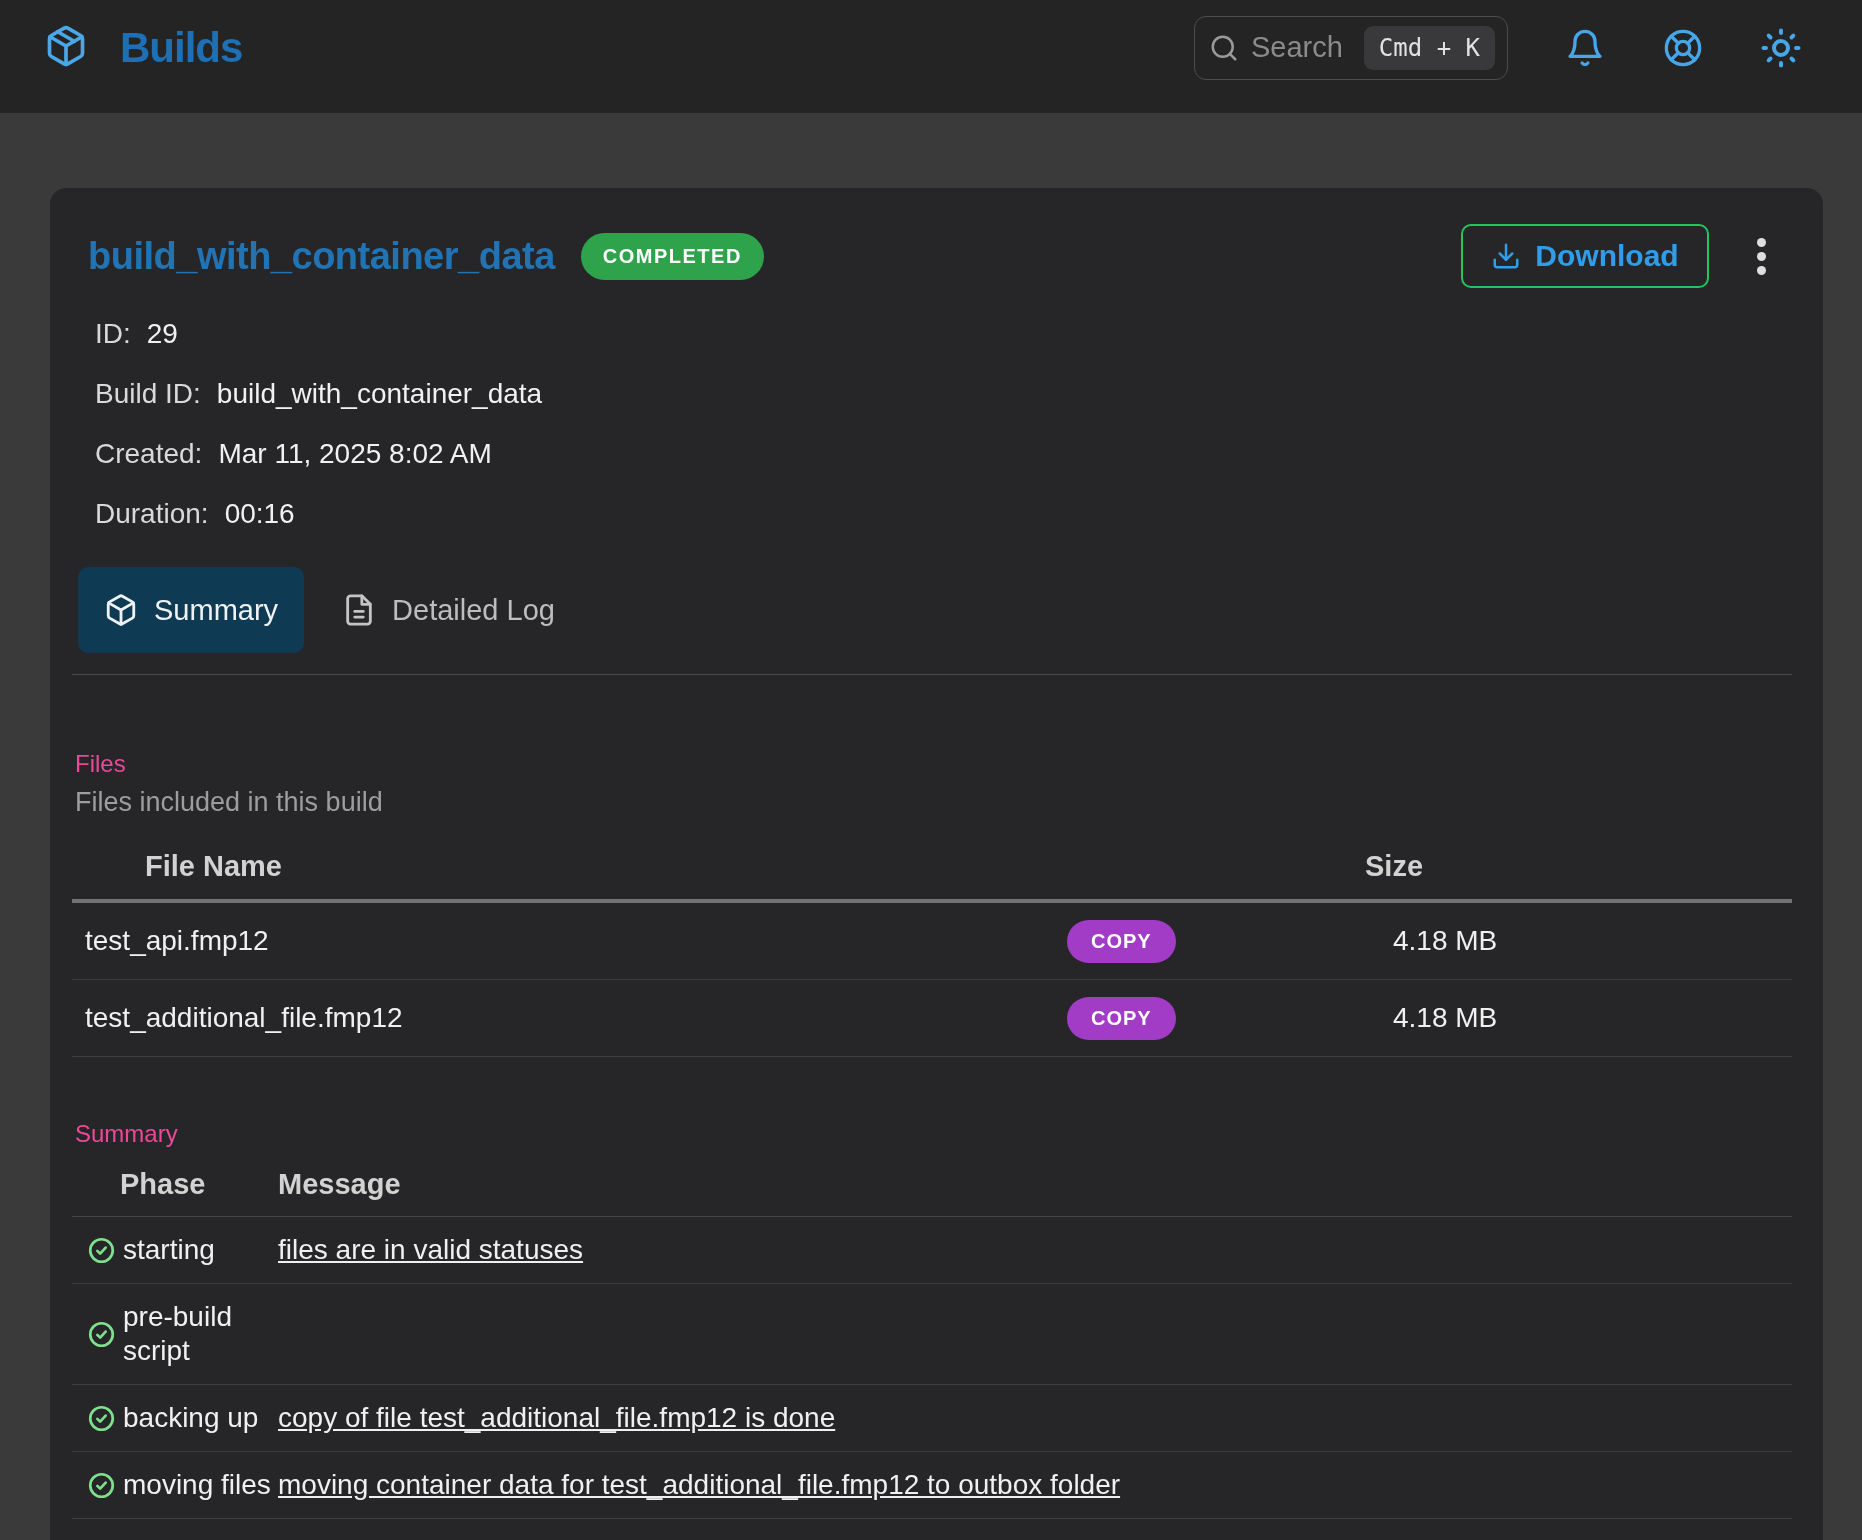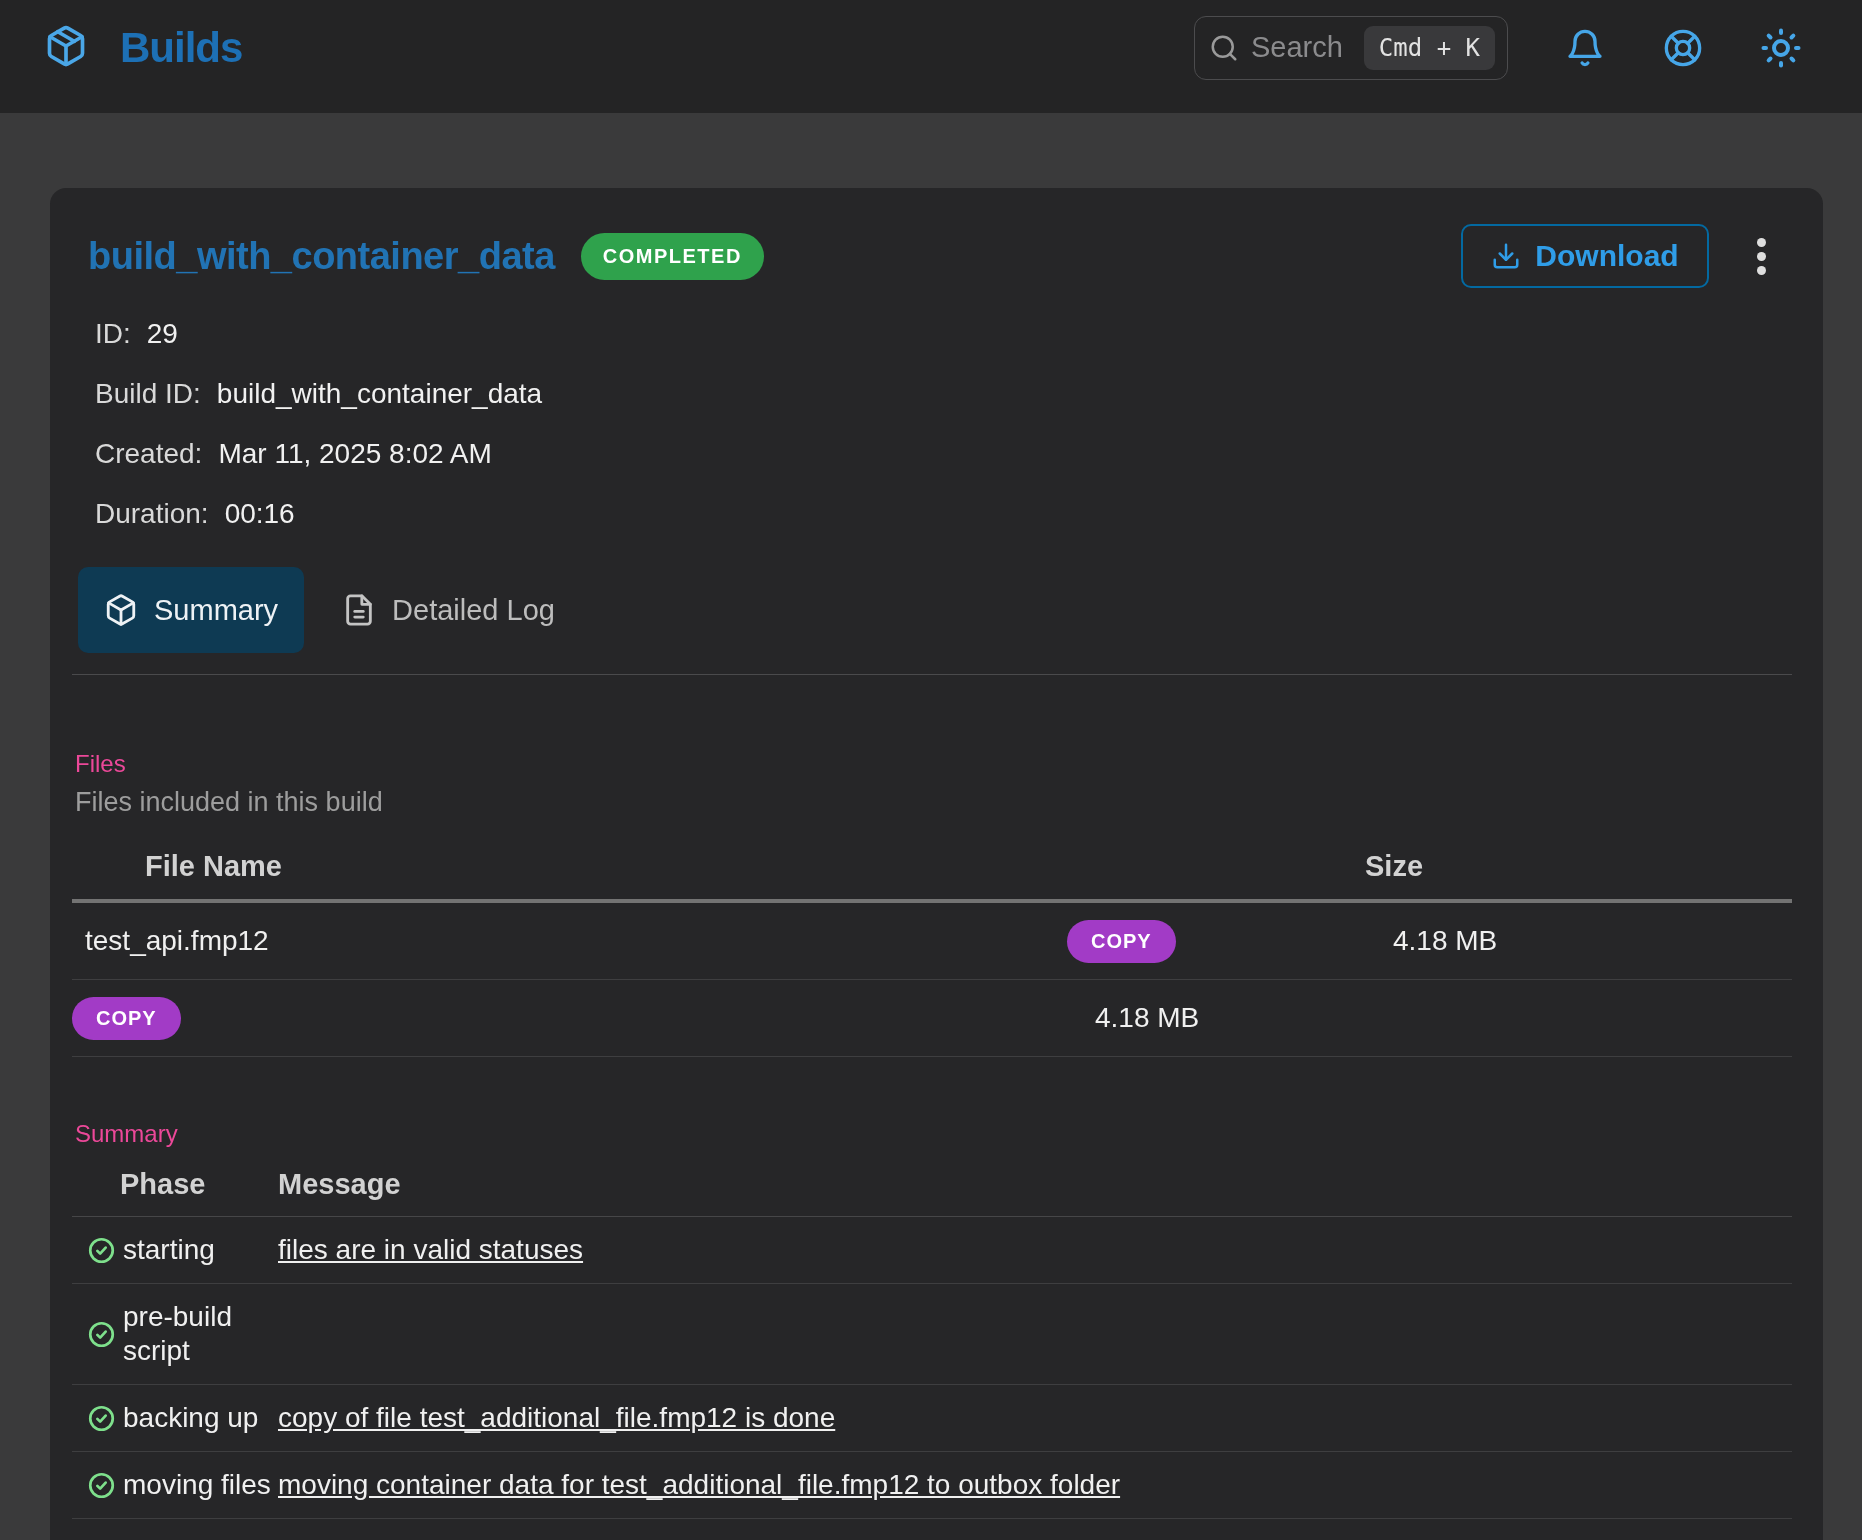--- a/index.html
+++ b/index.html
@@ -58,21 +58,21 @@
     margin-left:10px; font-size:38px; font-weight:bold; color:#2173b4;
     letter-spacing:-0.5px; white-space:nowrap;
   }
   .status-badge {
     margin-left:26px; background:#2fa24c; color:#ffffff;
     font-size:20px; font-weight:bold; letter-spacing:1.5px;
     padding:12px 22px; border-radius:24px; white-space:nowrap;
   }
   .download-btn {
     margin-left:auto; width:248px; height:64px;
-    border:2px solid #0369a1; border-radius:10px; background:transparent;
+    border:2px solid #22c55e; border-radius:10px; background:transparent;
     color:#2f9de8; font-family:"Liberation Sans", sans-serif;
     font-size:30px; font-weight:600;
     display:flex; align-items:center; justify-content:center; gap:14px;
     cursor:pointer;
   }
   .download-btn svg { width:30px; height:30px; }
   .kebab {
     width:48px; height:64px; margin-left:28px; margin-right:7px;
     display:flex; flex-direction:column; align-items:center; justify-content:center;
     gap:5px; cursor:pointer;
@@ -275,20 +275,21 @@
       <div>Size</div>
     </div>
     <div id="files-rows">
   <div class="ft-row">
     <div class="c-name">test_api.fmp12</div>
     <div><span class="copy-badge">COPY</span></div>
     <div class="c-size-cell">4.18 MB</div>
   </div>
 
   <div class="ft-row">
+    <div class="c-name">test_additional_file.fmp12</div>
     <div><span class="copy-badge">COPY</span></div>
     <div class="c-size-cell">4.18 MB</div>
   </div>
 </div>
   </div>
 
   <h2 class="section-heading summary-heading">Summary</h2>
 
   <div class="summary-table">
     <div class="st-header">

